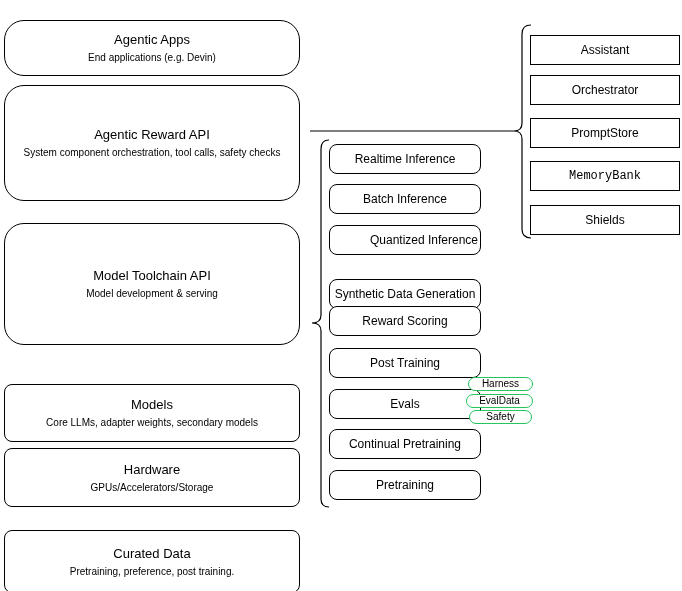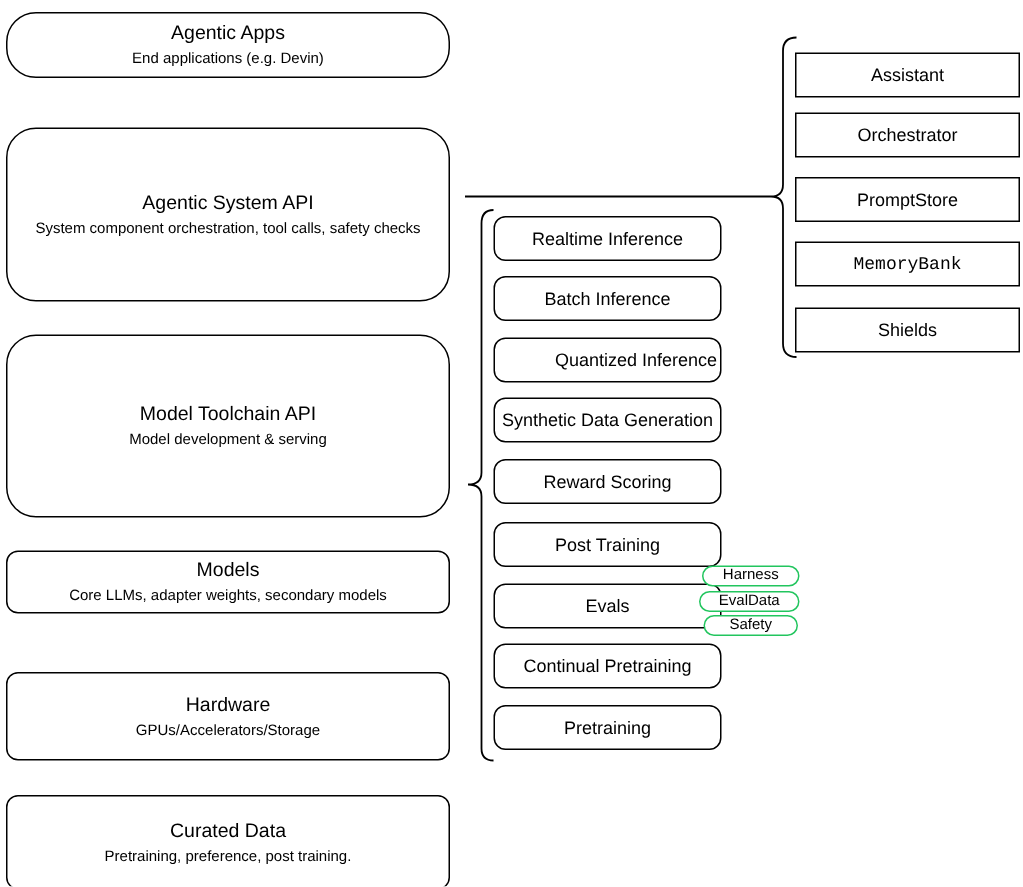--- a/index.html
+++ b/index.html
@@ -86,36 +86,36 @@
 
   <svg class="overlay" viewBox="0 0 682 591" fill="none">
 
     <line x1="310" y1="131" x2="514" y2="131" stroke="#000000" stroke-width="1.2"></line>
 
     <path d="M 329 140 Q 321 140 321 149 L 321 315 Q 321 323 312 323 Q 321 323 321 331 L 321 499 Q 321 507 329 507" stroke="#000000" stroke-width="1.2"></path>
 
     <path d="M 531 25 Q 522 25 522 34 L 522 123 Q 522 131 514 131 Q 522 131 522 139 L 522 229 Q 522 238 531 238" stroke="#000000" stroke-width="1.2"></path>
   </svg>
 
-  <div class="node big" style="top:8px; height:44px; border-radius:20px;">
+  <div class="node big" style="top:20px; height:56px; border-radius:20px;">
     <div class="title">Agentic Apps</div>
     <div class="subtitle">End applications (e.g. Devin)</div>
   </div>
 
   <div class="node big" style="top:85px; height:116px; border-radius:20px;">
-    <div class="title">Agentic System API</div>
+    <div class="title">Agentic Reward API</div>
     <div class="subtitle">System component orchestration, tool calls, safety checks</div>
   </div>
 
   <div class="node big" style="top:223px; height:122px; border-radius:20px;">
     <div class="title">Model Toolchain API</div>
     <div class="subtitle">Model development &amp; serving</div>
   </div>
 
-  <div class="node big" style="top:367px; height:42px; border-radius:8px;">
+  <div class="node big" style="top:384px; height:58px; border-radius:8px;">
     <div class="title">Models</div>
     <div class="subtitle">Core LLMs, adapter weights, secondary models</div>
   </div>
 
   <div class="node big" style="top:448px; height:59px; border-radius:8px;">
     <div class="title">Hardware</div>
     <div class="subtitle">GPUs/Accelerators/Storage</div>
   </div>
 
   <div class="node big" style="top:530px; height:63px; border-radius:8px;">
@@ -125,21 +125,21 @@
 
   <div class="node mnode" style="top:144px;">
     <span>Realtime Inference</span>
   </div>
   <div class="node mnode" style="top:184px;">
     <span>Batch Inference</span>
   </div>
   <div class="node mnode" style="top:225px;padding-left:38px;">
     <span>Quantized Inference</span>
   </div>
-  <div class="node mnode" style="top:265px;text-align:center;">
+  <div class="node mnode" style="top:279px;text-align:center;">
     <span>Synthetic Data Generation</span>
   </div>
   <div class="node mnode" style="top:306px;">
     <span>Reward Scoring</span>
   </div>
   <div class="node mnode" style="top:348px;">
     <span>Post Training</span>
   </div>
   <div class="node mnode" style="top:389px;">
     <span>Evals</span>

